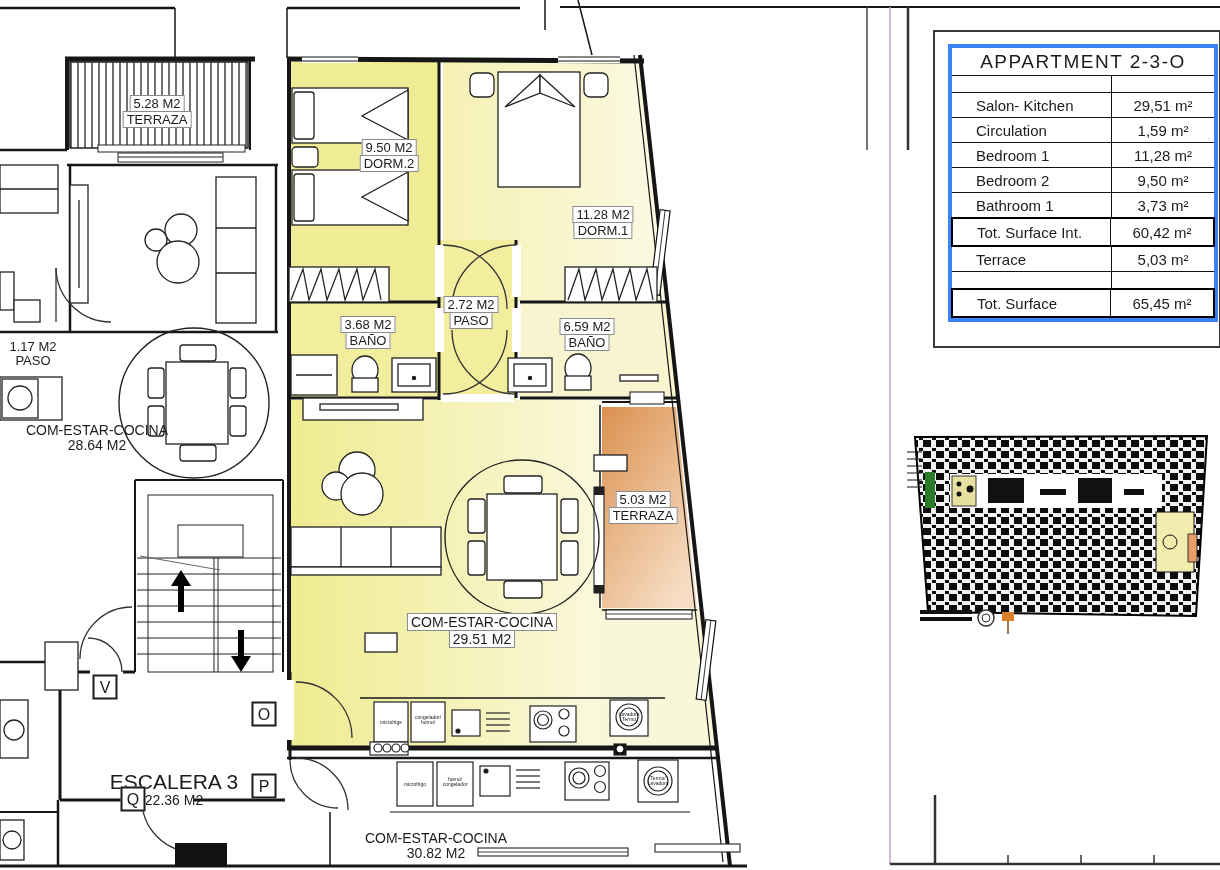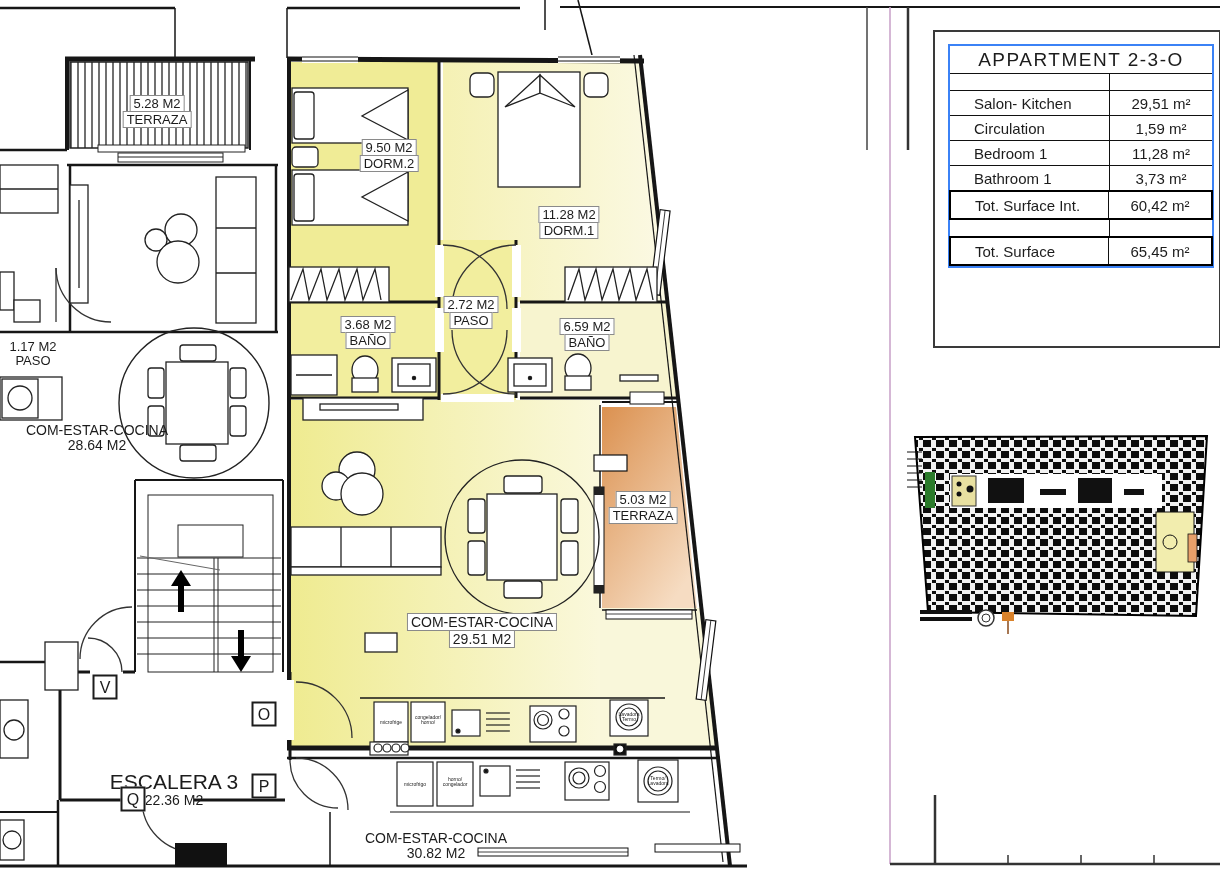--- a/index.html
+++ b/index.html
@@ -20,21 +20,21 @@
   .doorletter{position:absolute;transform:translate(-50%,-50%);width:21px;height:21px;
               border:2px solid #1c1c1c;background:#fff;display:flex;align-items:center;
               justify-content:center;font-size:16px;z-index:5;}
 
   .applbl{position:absolute;transform:translate(-50%,-50%);font-size:5px;line-height:5px;
           text-align:center;z-index:6;white-space:pre-line;color:#222;}
 
   
   .tbl-frame{position:absolute;left:933px;top:30px;width:284px;height:314px;
              border:2px solid #3a3a3a;z-index:4;background:transparent;}
-  .tbl{position:absolute;left:948px;top:44px;width:262px;border:2px solid #3b82f6;
+  .tbl{position:absolute;left:948px;top:44px;width:262px;border:4px solid #3b82f6;
        background:#fff;z-index:5;}
   .tbl .title{height:27px;display:flex;align-items:center;justify-content:center;
               font-size:19px;letter-spacing:1.5px;border-bottom:1.6px solid #111;}
   .trow{display:flex;height:24px;border-bottom:1.6px solid #111;}
   .trow:last-child{border-bottom:none;}
   .trow .lab{flex:1;padding-left:24px;display:flex;align-items:center;font-size:15px;
              border-right:1.6px solid #111;}
   .trow .val{width:102px;display:flex;align-items:center;justify-content:center;font-size:15px;}
   .trow.spacer{height:16px;}
   .trow.boldbox{border:2.5px solid #000;margin:-1px -1px 0 -1px;height:26px;}
@@ -390,21 +390,21 @@
 </svg>
 
 <div class="plabel" style="left:157px;top:112px">
   <span>5.28 M2</span>
   <span>TERRAZA</span>
 </div>
 <div class="plabel" style="left:389px;top:156px">
   <span>9.50 M2</span>
   <span>DORM.2</span>
 </div>
-<div class="plabel" style="left:569px;top:223px">
+<div class="plabel" style="left:603px;top:223px">
   <span>11.28 M2</span>
   <span>DORM.1</span>
 </div>
 <div class="plabel" style="left:471px;top:313px">
   <span>2.72 M2</span>
   <span>PASO</span>
 </div>
 <div class="plabel" style="left:368px;top:333px">
   <span>3.68 M2</span>
   <span>BAÑO</span>
@@ -467,27 +467,35 @@
   </div>
   <div class="trow">
     <div class="lab">Circulation</div>
     <div class="val">1,59 m²</div>
   </div>
   <div class="trow">
     <div class="lab">Bedroom 1</div>
     <div class="val">11,28 m²</div>
   </div>
   <div class="trow">
+    <div class="lab">Bedroom 2</div>
+    <div class="val">9,50 m²</div>
+  </div>
+  <div class="trow">
     <div class="lab">Bathroom 1</div>
     <div class="val">3,73 m²</div>
   </div>
   <div class="trow boldbox">
     <div class="lab">Tot. Surface Int.</div>
     <div class="val">60,42 m²</div>
   </div>
+  <div class="trow">
+    <div class="lab">Terrace</div>
+    <div class="val">5,03 m²</div>
+  </div>
   <div class="trow spacer">
     <div class="lab"></div>
         <div class="val"></div>
   </div>
   <div class="trow boldbox">
     <div class="lab">Tot. Surface</div>
     <div class="val">65,45 m²</div>
   </div>
 </div>
 

